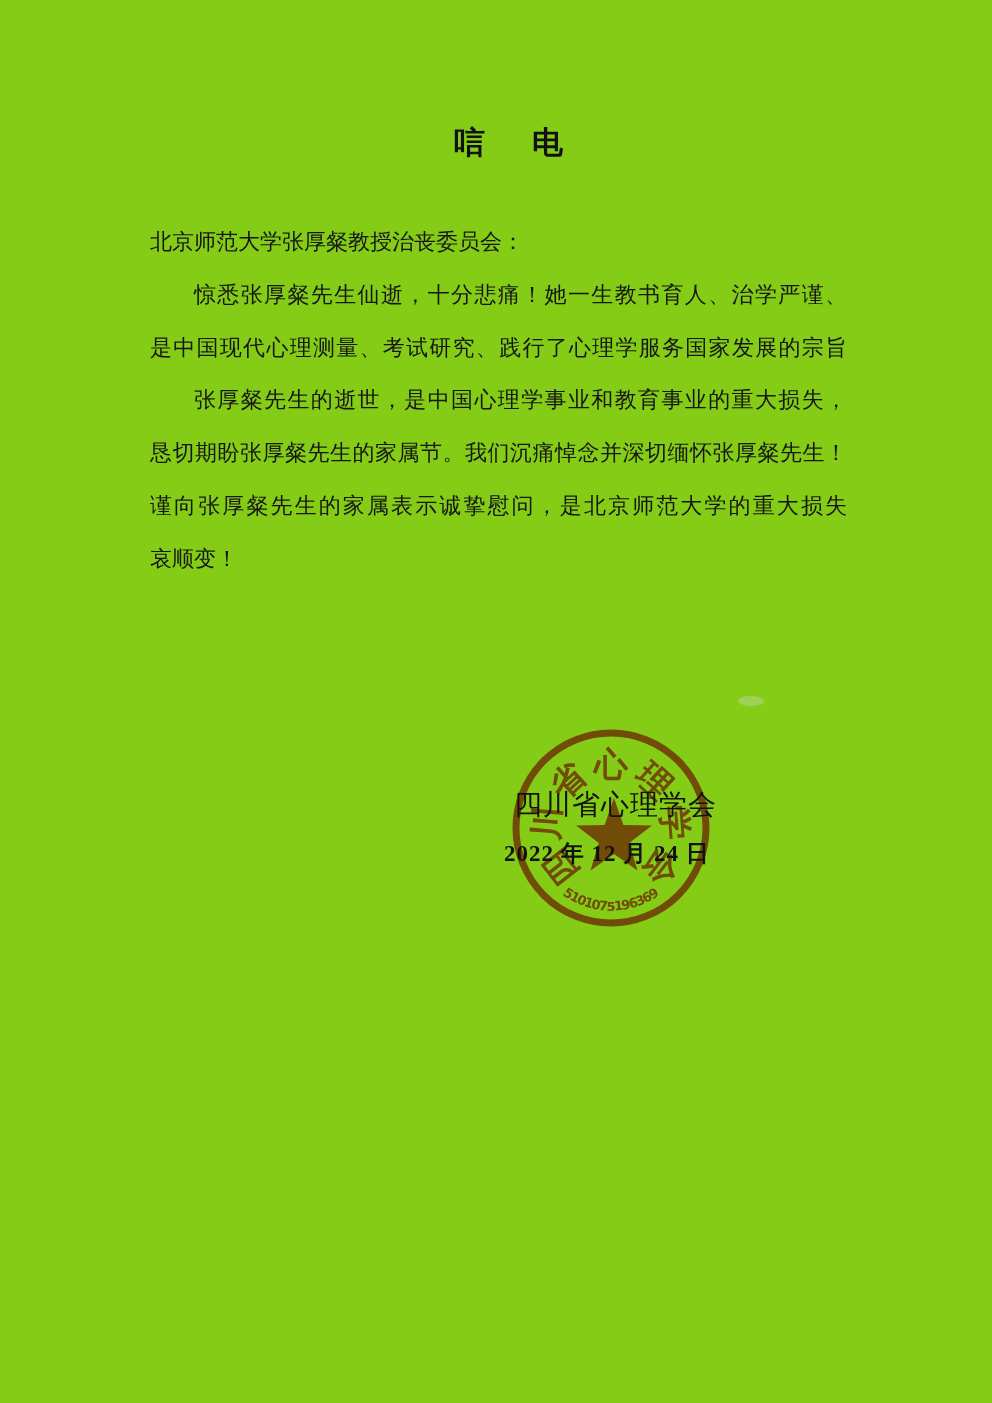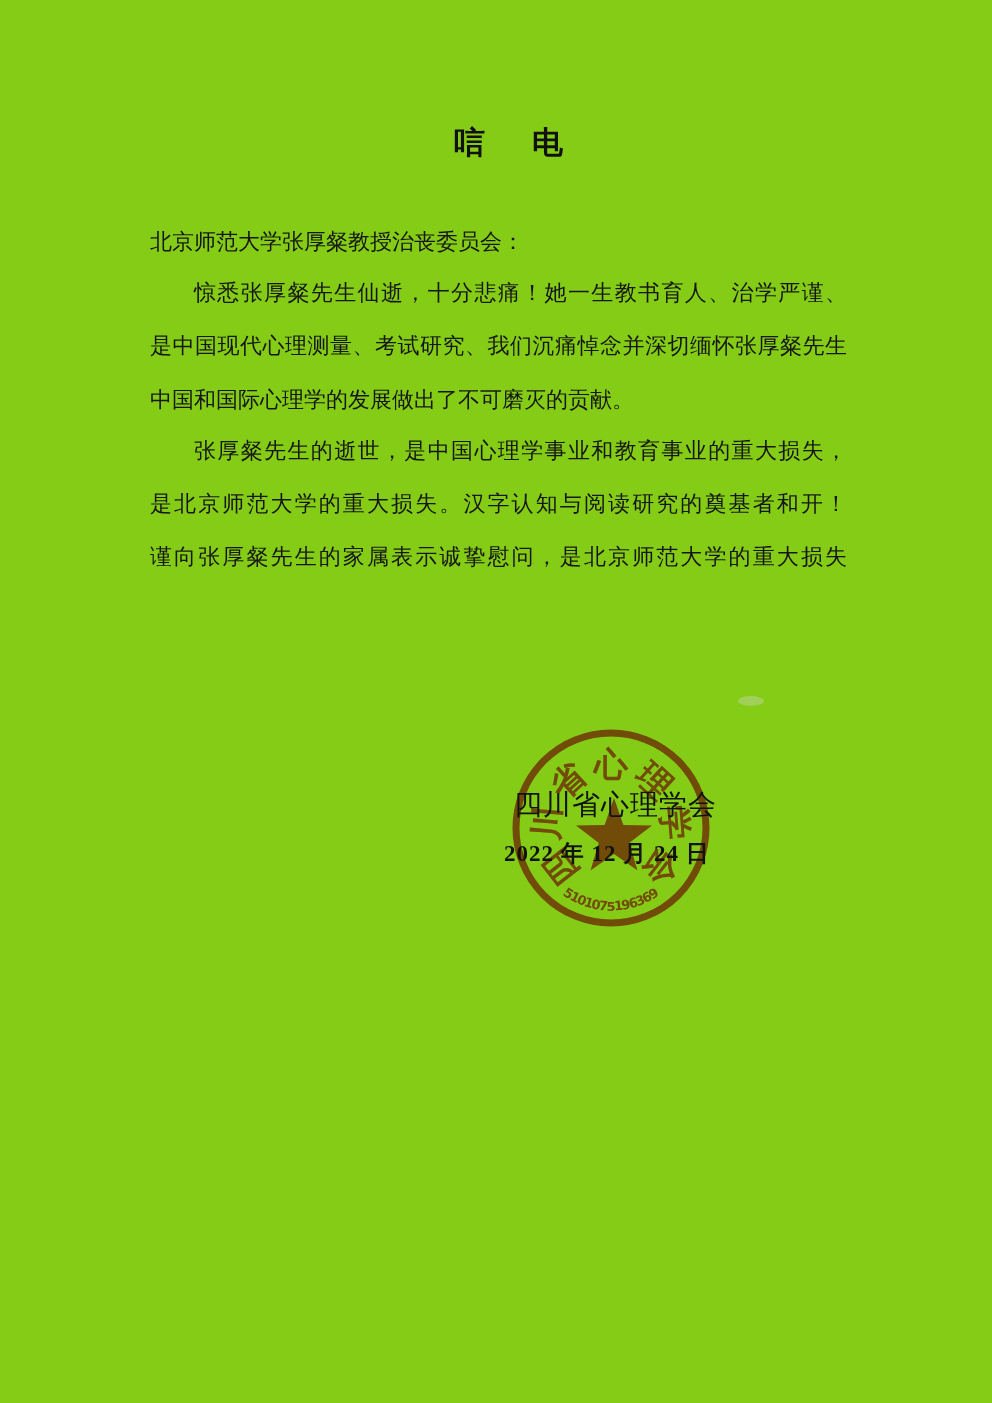--- a/index.html
+++ b/index.html
@@ -39,21 +39,20 @@
   }
   .line {
     height: 52.8px;
     line-height: 52.8px;
     white-space: nowrap;
     overflow: visible;
   }
   .line.justify {
     text-align: justify;
     text-align-last: justify;
-    font-family: Liberation Mono, monospace;
   }
   .line.indent {
     text-indent: 2em;
   }
   .signature-org {
     position: absolute;
     left: 514px;
     top: 786px;
     font-size: 28px;
     letter-spacing: 1px;
@@ -102,25 +101,25 @@
 </head>
 <body>
 
 <div class="page">
 
   <h1 class="title">唁　电</h1>
 
   <div class="body-text">
     <div class="line">北京师范大学张厚粲教授治丧委员会：</div>
     <div class="line indent justify">惊悉张厚粲先生仙逝，十分悲痛！她一生教书育人、治学严谨、</div>
-    <div class="line justify">是中国现代心理测量、考试研究、我们沉痛悼念并深切缅怀张厚粲先生</div>
-    <div class="line">中国和国际心理学的发展做出了不可磨灭的贡献。</div>
+    <div class="line justify">是中国现代心理测量、考试研究、践行了心理学服务国家发展的宗旨</div>
     <div class="line indent justify">张厚粲先生的逝世，是中国心理学事业和教育事业的重大损失，</div>
-    <div class="line justify">是北京师范大学的重大损失。汉字认知与阅读研究的奠基者和开！</div>
+    <div class="line justify">恳切期盼张厚粲先生的家属节。我们沉痛悼念并深切缅怀张厚粲先生！</div>
     <div class="line justify">谨向张厚粲先生的家属表示诚挚慰问，是北京师范大学的重大损失</div>
+    <div class="line">哀顺变！</div>
   </div>
 
   <div class="smudge"></div>
 
   <div class="seal">
     <svg viewBox="0 0 204 210" xmlns="http://www.w3.org/2000/svg">
       <circle id="seal-ring" cx="102" cy="102" r="95" fill="none" stroke-width="7" stroke="#d6463a"></circle>
       <path id="seal-star" d="M105,72 L114.4,99.1 L143,99.6 L120.2,116.9 L128.5,144.4 L105,128 L81.5,144.4 L89.8,116.9 L67,99.6 L95.6,99.1 Z" fill="#d6463a"></path>
       <g id="seal-ring-text" font-family="Liberation Serif, DejaVu Serif, serif" font-weight="700" font-size="34">
           <text x="0" y="0" fill="#d6463a" text-anchor="middle" dominant-baseline="central" transform="translate(51.6,141.4) rotate(-128.0)">四</text>

